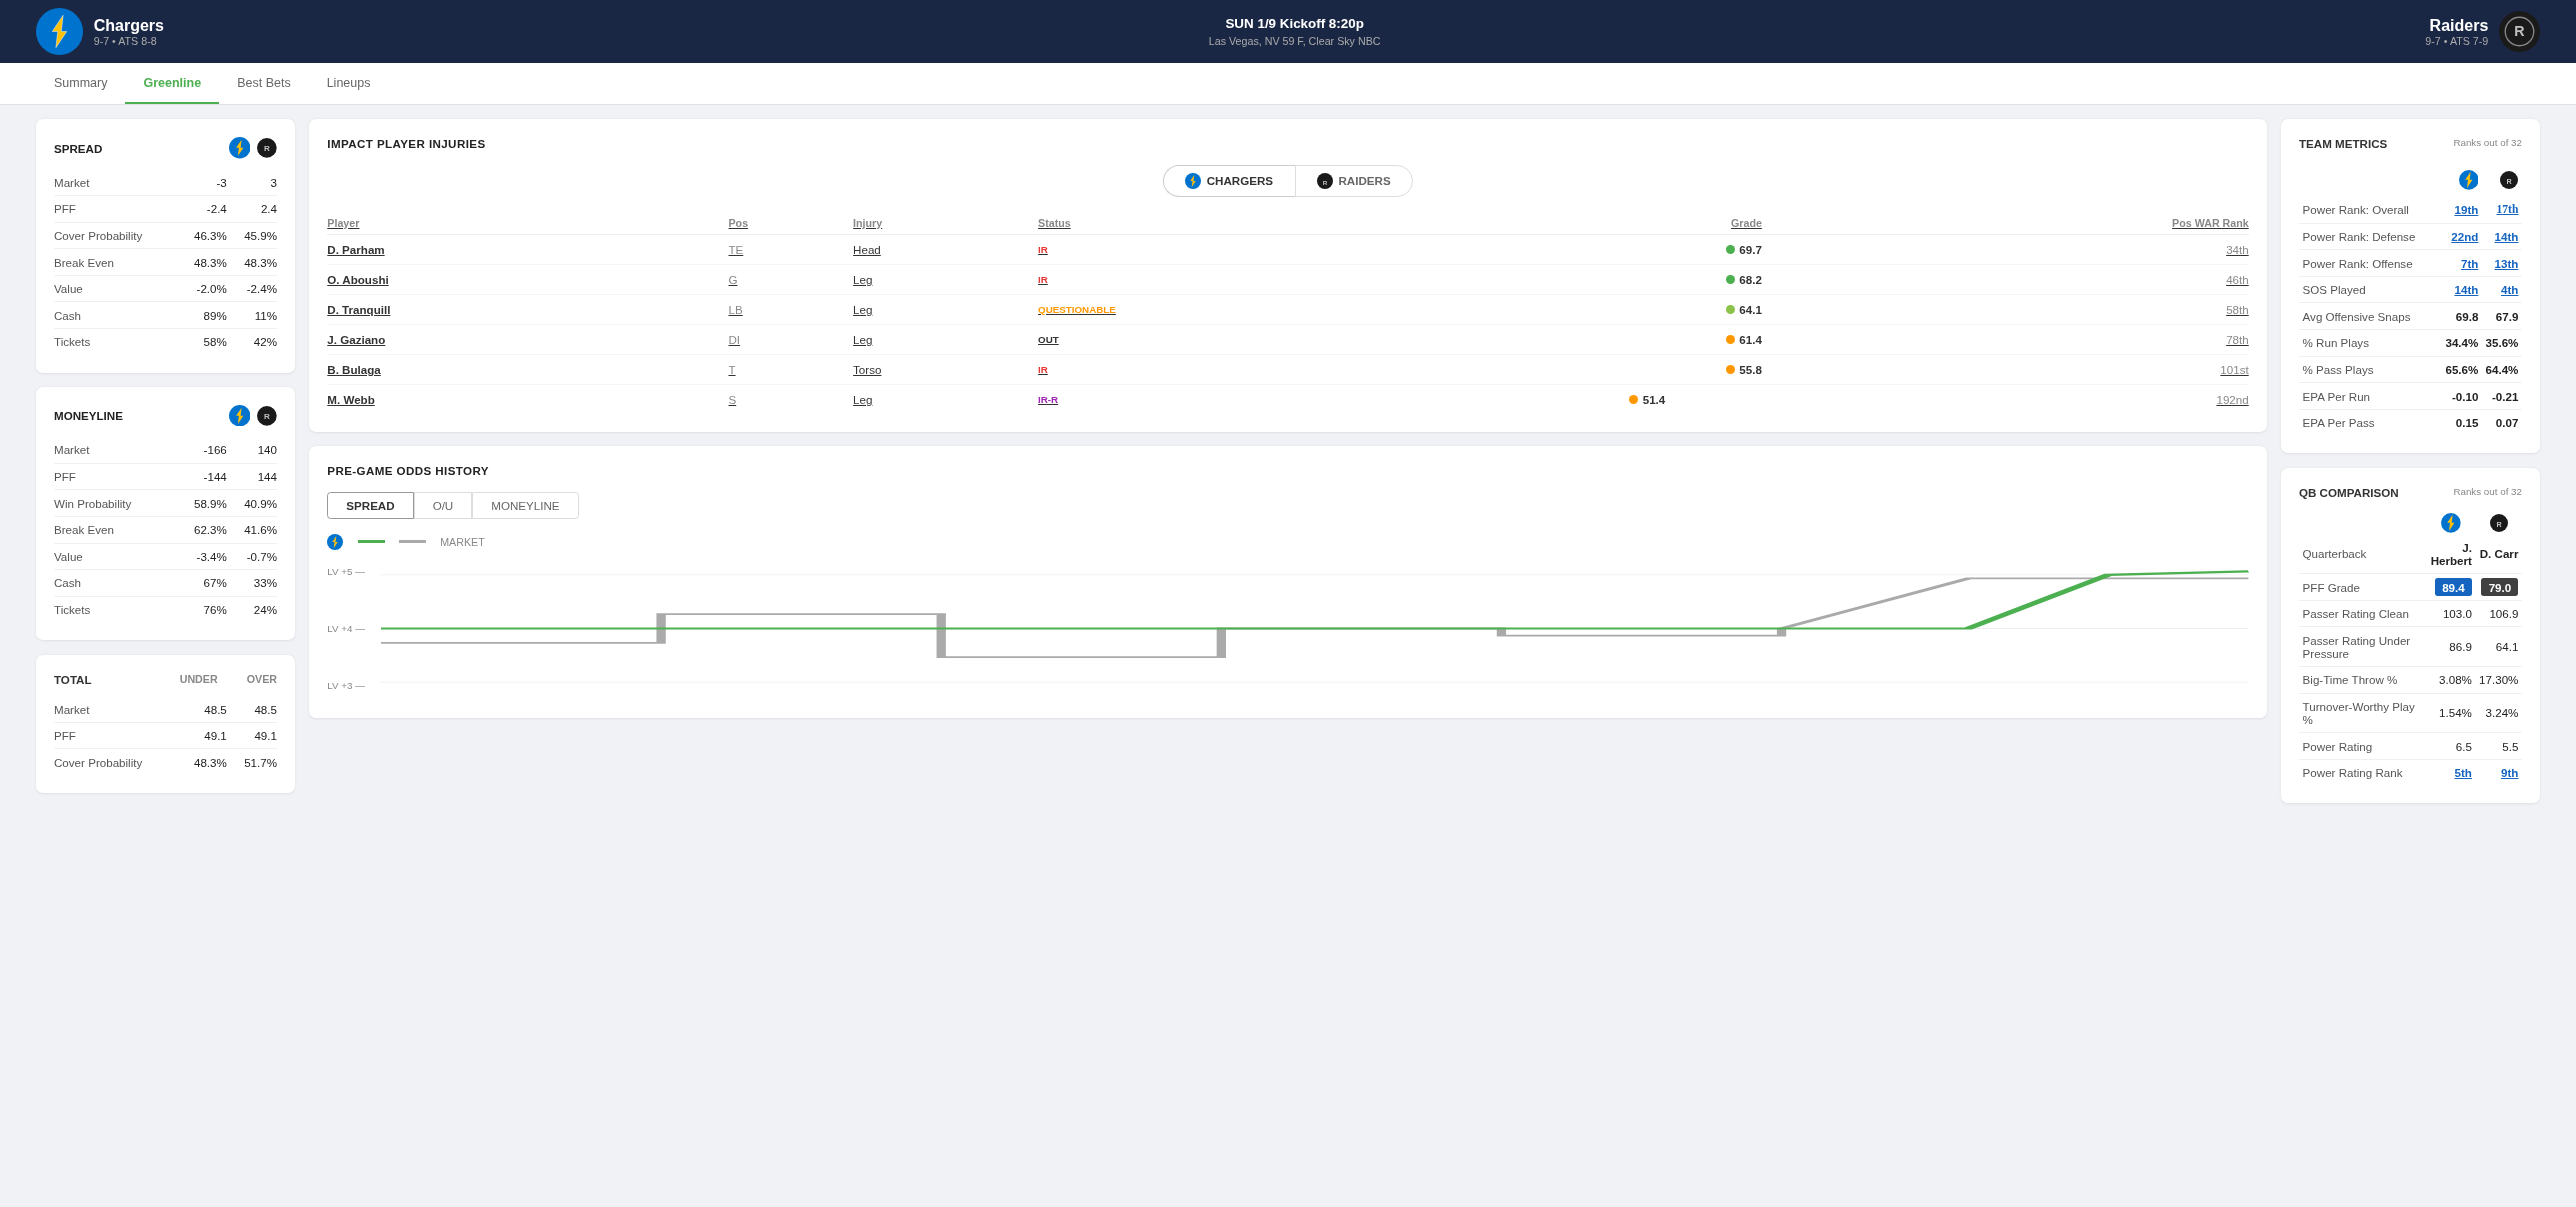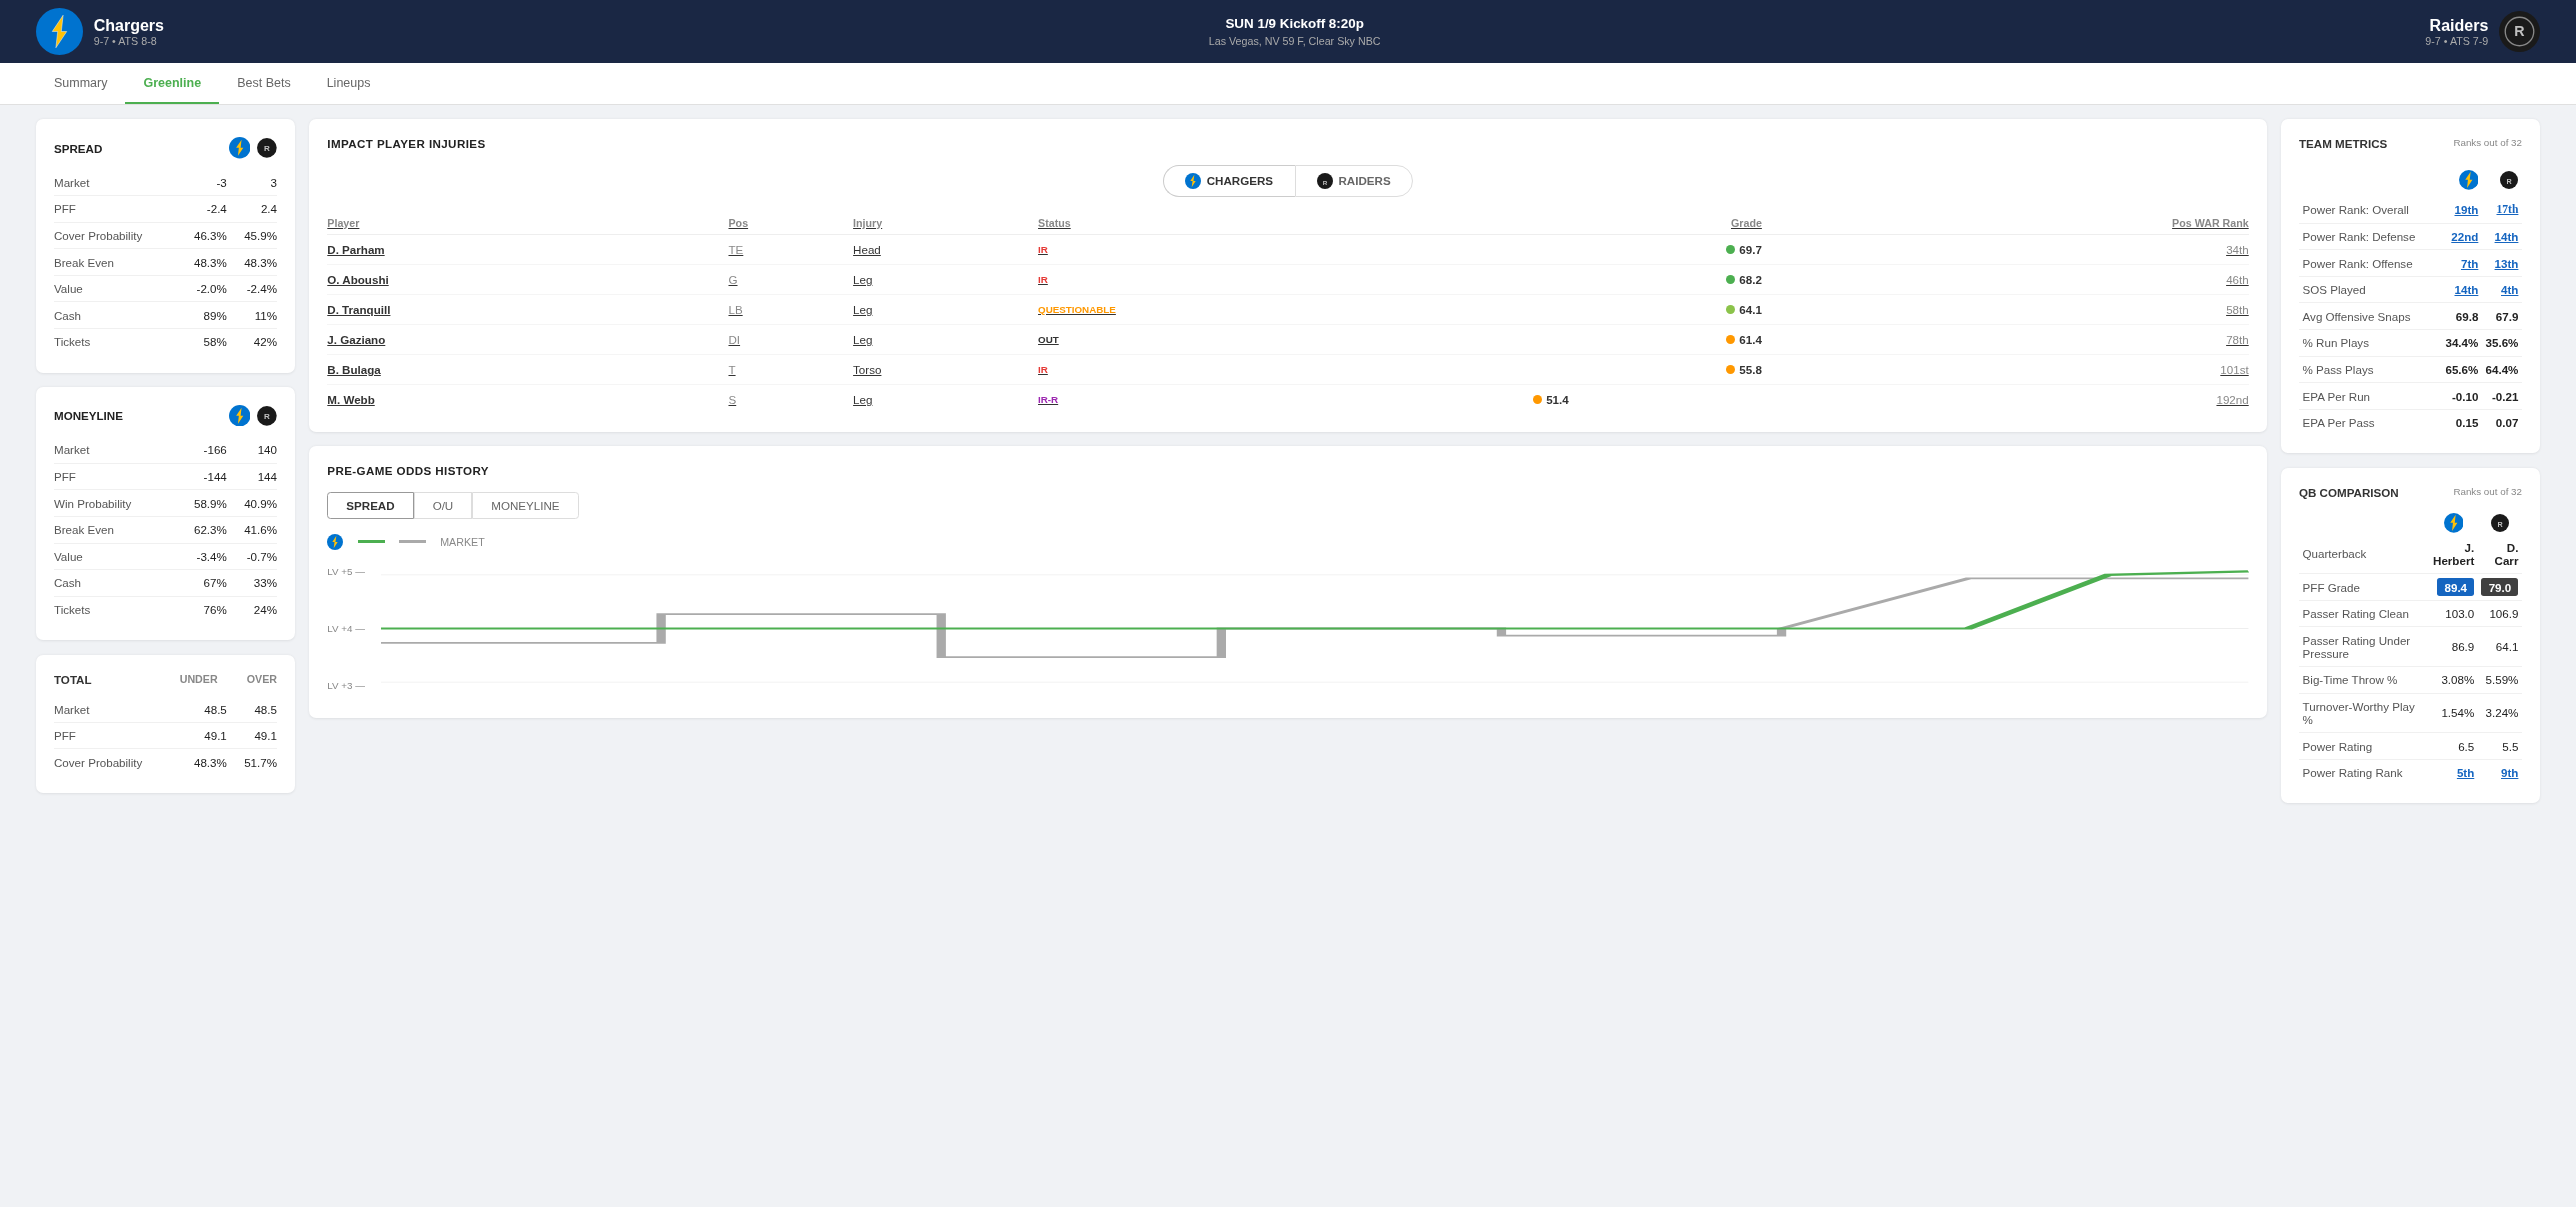--- a/index.html
+++ b/index.html
@@ -376,21 +376,21 @@
           55.8
         </span>
       </td>
       <td style="color:#888;">101st</td>
     </tr>
             <tr>
       <td style="font-weight:600;">M. Webb</td>
       <td style="color:#888;">S</td>
       <td>Leg</td>
       <td style="color:#9c27b0; font-size:9.8px; font-weight:600;">IR-R</td>
-      <td style="text-align:left;">
+      <td style="text-align:center;">
         <span style="display:inline-flex;align-items:center;gap:4.5px;font-weight:700;">
           <span style="width:9px;height:9px;border-radius:50%;background:#ff9800;display:inline-block;"></span>
           51.4
         </span>
       </td>
       <td style="color:#888;">192nd</td>
     </tr>
           </tbody>
       </table>
     </div>
@@ -555,21 +555,21 @@
         <td style="font-weight:500;">106.9</td>
       </tr>
             <tr>
         <td style="color:#555;">Passer Rating Under Pressure</td>
         <td style="font-weight:500;">86.9</td>
         <td style="font-weight:500;">64.1</td>
       </tr>
             <tr>
         <td style="color:#555;">Big-Time Throw %</td>
         <td style="font-weight:500;">3.08%</td>
-        <td style="font-weight:500;">5.59%</td>
+        <td style="font-weight:500;">17.30%</td>
       </tr>
             <tr>
         <td style="color:#555;">Turnover-Worthy Play %</td>
         <td style="font-weight:500;">1.54%</td>
         <td style="font-weight:500;">3.24%</td>
       </tr>
             <tr>
         <td style="color:#555;">Power Rating</td>
         <td style="font-weight:500;">6.5</td>
         <td style="font-weight:500;">5.5</td>

